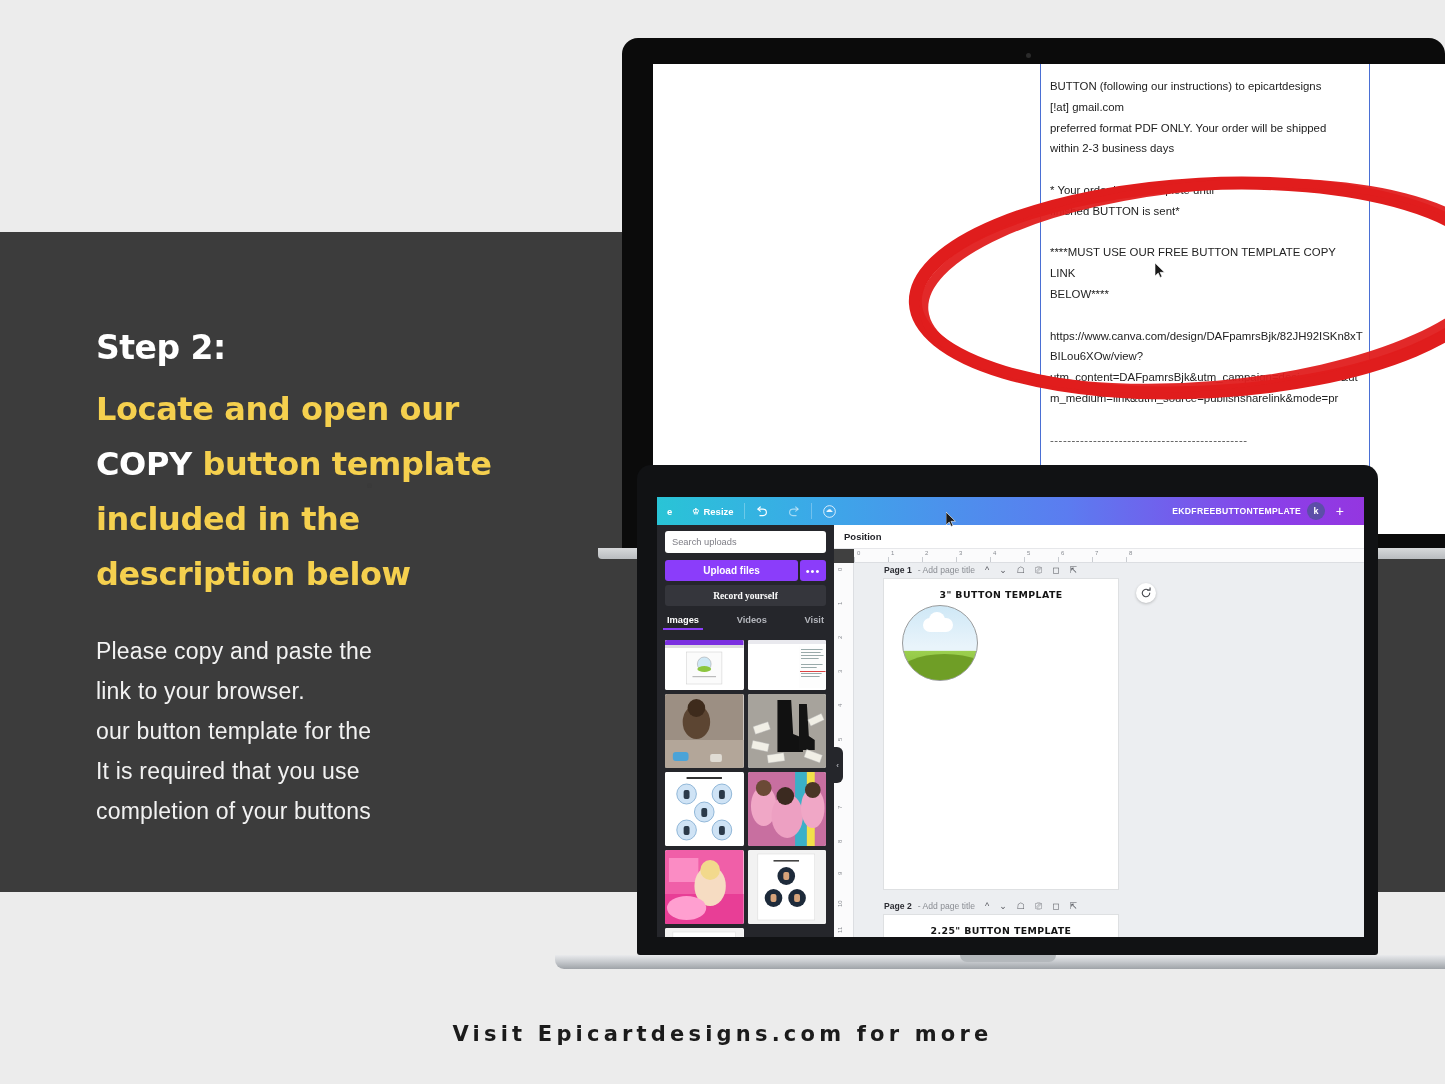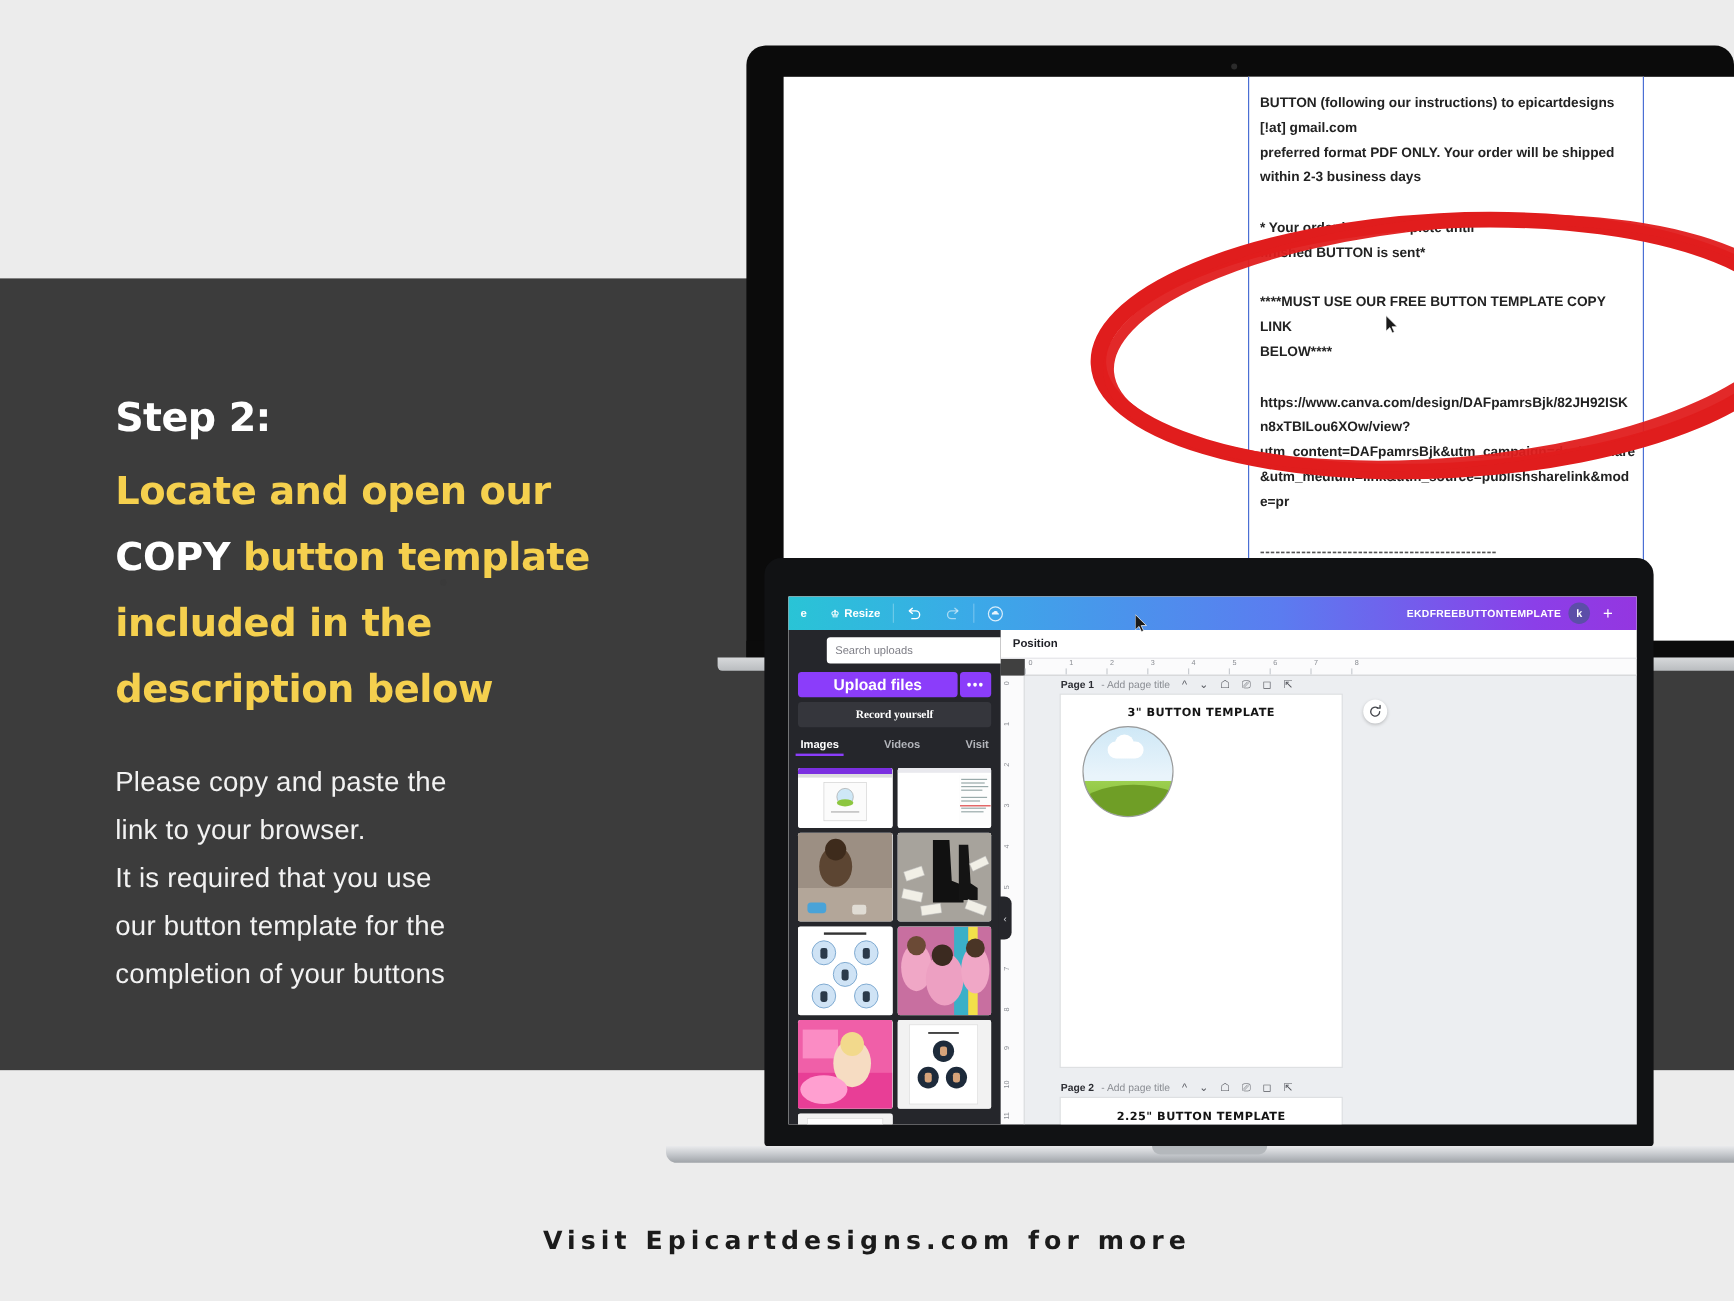--- a/index.html
+++ b/index.html
@@ -62,21 +62,20 @@
     position:absolute; left:1040px; top:64px; width:330px; height:470px;
     background:#ffffff;
     border-left:1.6px solid #4a6fd4; border-right:1.6px solid #4a6fd4;
     overflow:hidden;
   }
   #doc-text {
     padding:12px 6px 0 9px;
     font-family:"Liberation Sans", sans-serif;
     font-size:11.4px; line-height:20.8px; color:#222222;
     word-break:break-word;
-    font-weight:bold;
   }
   #doc-text .blank { height:20.8px; }
   #doc-text .dots { letter-spacing:.5px; color:#555; }
 
   
   #doc-cursor { position:absolute; left:1155px; top:263px; width:11px; height:15px; }
 
   
   #red-ellipse {
     position:absolute; left:905px; top:168px; width:620px; height:240px;
@@ -144,26 +143,26 @@
   #plus-btn { position:absolute; right:20px; top:7px; color:#fff; font-size:14px; line-height:14px; }
 
   
   #uploads-panel {
     position:absolute; left:0; top:28px; width:177px; height:412px;
     background:#25262b; padding:6px 8px 0 8px; overflow:hidden;
   }
   #search-uploads {
     width:100%; height:22px; background:#ffffff; border-radius:3px;
     display:flex; align-items:center; padding:0 7px;
-    color:#7d7d85; font-size:9.3px;margin-left:24px;
+    color:#7d7d85; font-size:9.3px;
   }
   #upload-files-row { display:flex; margin-top:7px; gap:2px; }
   #upload-files {
     flex:1; height:21px; background:#8b3dfa; border-radius:3px;
-    color:#fff; font-size:13px; font-weight:bold;
+    color:#fff; font-size:10px; font-weight:bold;
     display:flex; align-items:center; justify-content:center;
   }
   #upload-more {
     width:26px; height:21px; background:#8b3dfa; border-radius:3px;
     color:#fff; display:flex; align-items:center; justify-content:center;
     font-size:11px; letter-spacing:1px;
   }
   #record-yourself {
     margin-top:4px; height:21px; background:#35363c; border-radius:3px;
     color:#fff; font-size:9.5px; font-weight:bold;
@@ -271,22 +270,22 @@
   <div class="step-title">Step 2:</div>
   <div class="headline">
     <div><span>Locate and open our</span></div>
     <div><span class="wht">COPY </span><span>button template</span></div>
     <div><span>included in the</span></div>
     <div><span>description below</span></div>
   </div>
   <div id="body-copy">
     <div>Please copy and paste the</div>
     <div>link to your browser.</div>
+    <div>our button template for the</div>
     <div>It is required that you use</div>
-    <div>our button template for the</div>
     <div>completion of your buttons</div>
   </div>
 </div>
 
 <div id="tablet"></div>
 <div id="tablet-cam"></div>
 <div id="tablet-screen"></div>
 
 <div id="doc-col">
   <div id="doc-text">

